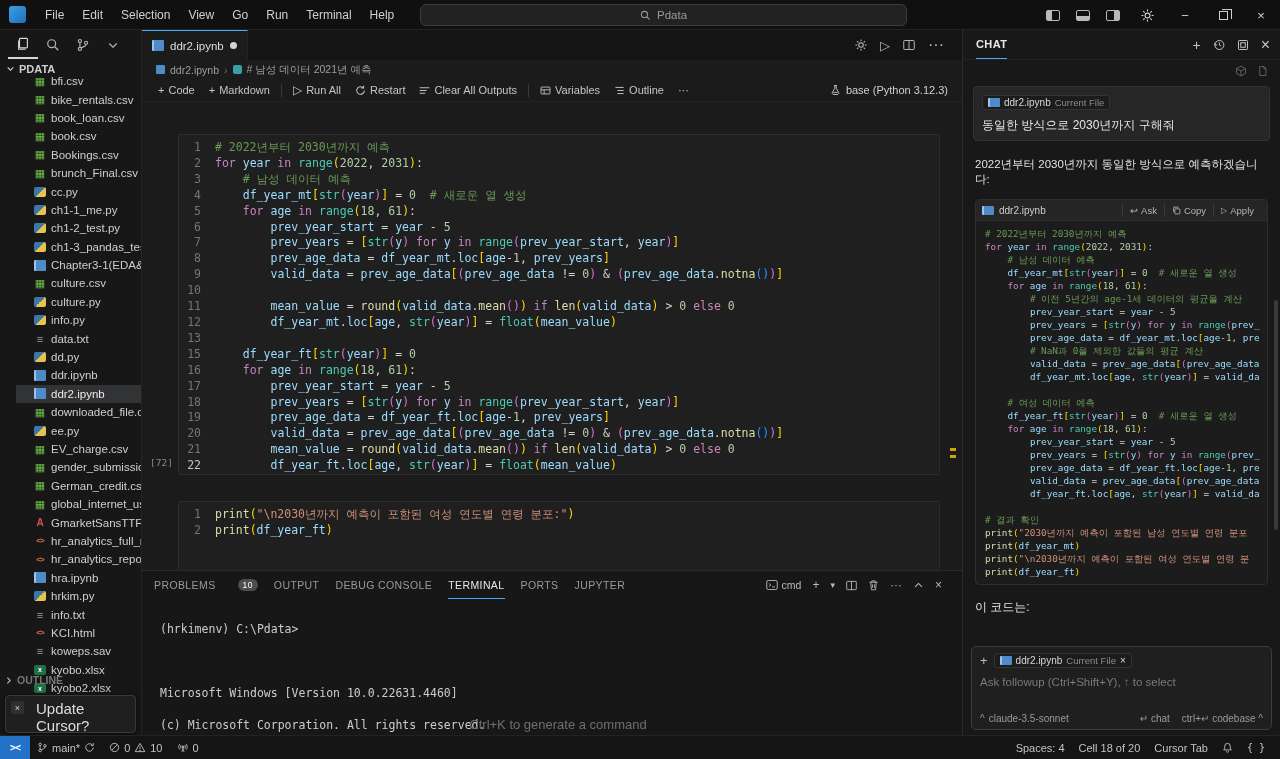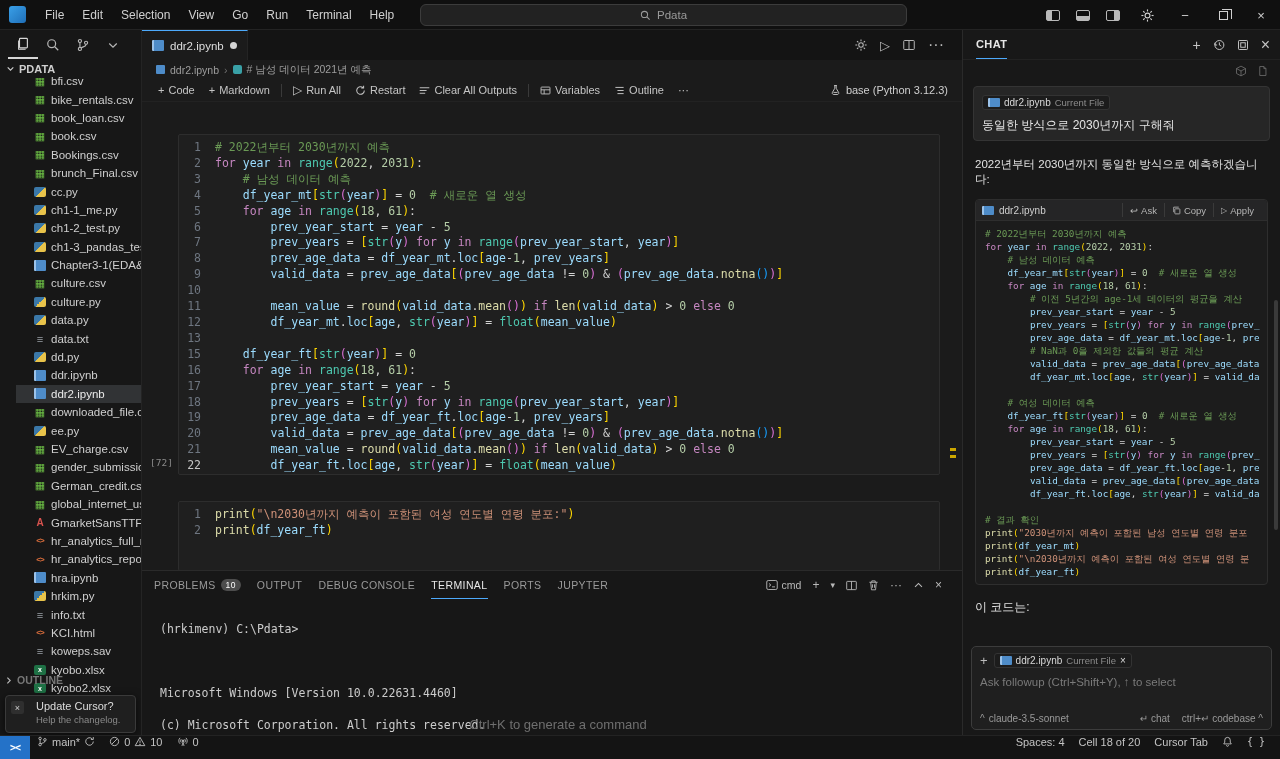--- a/index.html
+++ b/index.html
@@ -42,21 +42,21 @@
   .file-icon.sav::before  { content:"≡"; color:#9aa0a6; }
   .file-icon.html::before { content:"<>"; color:#e0703d; font-size:8px; font-weight:bold; letter-spacing:-1px; }
   .file-icon.font::before { content:"A"; color:#d9534f; font-weight:bold; font-size:10px; }
   .file-icon.xlsx { background:#1e7145; border-radius:2px; width:10px; height:10px; color:#fff; font-size:7px; font-weight:bold; }
   .file-icon.xlsx::before { content:"x"; }
   .collapsed-row { position:absolute; left:0; right:0; height:18px; display:flex; align-items:center; gap:4px; padding-left:4px; font-size:10.5px; font-weight:bold; color:#777; }
   .notification { position:absolute; left:5px; right:5px; bottom:2px; height:38px; background:#1f1f1f; border:1px solid #3a3a3a;
     border-radius:4px; box-shadow:0 2px 8px rgba(0,0,0,.6); z-index:5; padding:4px 6px 4px 30px; }
   .notif-close { position:absolute; left:5px; top:5px; width:13px; height:13px; background:#2f2f2f; color:#cfcfcf;
     font-size:9px; display:flex; align-items:center; justify-content:center; border-radius:2px; }
-  .notif-title { font-size:11px; color:#dddddd; }
+  .notif-title { font-size:15px; color:#dddddd; }
   .notif-sub { font-size:9.5px; color:#8a8a8a; margin-top:2px; }
 
   
   .center { position:absolute; top:30px; left:142px; width:820px; bottom:24px; background:#1b1b1b; }
   .tabbar { height:30px; background:#141414; display:flex; align-items:stretch; position:relative; }
   .tab { display:flex; align-items:center; gap:6px; padding:0 10px; background:#1b1b1b; border-top:1.5px solid #4daafc;
     border-right:1px solid #242424; font-size:11.5px; color:#dddddd; }
   .mod-dot { width:7px; height:7px; border-radius:50%; background:#d4d4d4; }
   .tabbar-icons { position:absolute; right:18px; top:0; height:30px; display:flex; align-items:center; gap:13px; color:#b9b9b9; }
   .breadcrumb { height:19px; display:flex; align-items:center; gap:5px; font-size:10.5px; color:#9d9d9d; padding-left:14px; }
@@ -77,21 +77,21 @@
   .cell-footer { height:20px; display:flex; align-items:center; justify-content:flex-end; padding-right:10px; font-size:10.5px; color:#bdbdbd; }
   .exec-count { position:absolute; left:-29px; bottom:6px; font-size:9.5px; color:#8a8a8a; font-family:"DejaVu Sans Mono", monospace; }
   .ruler-dot { position:absolute; right:6px; width:6px; height:3px; background:#cca700; }
 
   .tk-c{color:#6A9955} .tk-s{color:#CE9178} .tk-n{color:#B5CEA8} .tk-k{color:#C586C0}
   .tk-t{color:#4EC9B0} .tk-f{color:#DCDCAA} .tk-v{color:#9CDCFE} .tk-p{color:#D4D4D4}
 
   
   .panel { position:absolute; left:0; right:0; bottom:0; height:165px; background:#171717; border-top:1px solid #2a2a2a; }
   .panel-tabs { height:28px; display:flex; align-items:center; padding-left:12px; gap:16px; position:relative; }
-  .panel-tab { font-size:10.5px; letter-spacing:.4px; color:#9a9a9a; display:flex; align-items:center; gap:5px; height:100%; }
+  .panel-tab { font-size:10.5px; letter-spacing:.4px; color:#9a9a9a; display:flex; align-items:center; gap:22px; height:100%; }
   .panel-tab.active { color:#e7e7e7; border-bottom:1px solid #4daafc; }
   .badge { background:#4d4d4d; color:#fff; font-size:8.5px; border-radius:8px; padding:1px 5px; }
   .badge:empty { display:none; }
   .panel-icons { position:absolute; right:20px; top:0; height:28px; display:flex; align-items:center; gap:11px; color:#b9b9b9; font-size:12px; }
   .term { padding:6px 0 0 18px; font-family:"DejaVu Sans Mono", monospace; font-size:11.5px; line-height:16px; color:#cccccc; white-space:pre; }
   .hist-star { background:#d7d7d7; color:#1e1e1e; padding:0 3px; }
   .hist-text { background:#2877c9; color:#ffffff; padding:0 4px; }
   .term-hint { position:absolute; bottom:3px; left:12px; right:0; text-align:center; font-size:13px; color:#6f6f6f; font-family:"Liberation Sans", sans-serif; }
 
   
@@ -120,21 +120,21 @@
   .ci-placeholder { margin-top:8px; font-size:11.5px; color:#7a7a7a; }
   .ci-row3 { position:absolute; left:8px; right:8px; bottom:5px; display:flex; align-items:center; font-size:10px; color:#9a9a9a; }
   .ci-right { margin-left:auto; display:flex; gap:12px; }
   .chat-scrollbar { position:absolute; right:2px; top:270px; width:4px; height:230px; background:#3a3a3a; border-radius:2px; }
 
   
   .statusbar { position:absolute; left:0; bottom:0; width:1280px; height:24px; background:#141414; border-top:1px solid #232323;
     display:flex; align-items:center; font-size:11px; color:#c3c3c3; }
   .remote { width:30px; height:100%; background:#2472c8; color:#fff; display:flex; align-items:center; justify-content:center;
     font-size:10px; font-weight:bold; letter-spacing:-1px; font-family:"DejaVu Sans Mono", monospace; }
-  .sb-item { display:flex; gap:4px; padding:0 7px; height:100%; }
+  .sb-item { display:flex; align-items:center; gap:4px; padding:0 7px; height:100%; }
   .sb-right { margin-left:auto; display:flex; align-items:center; height:100%; padding-right:8px; }
   svg { display:block; }
 </style>
 </head>
 <body>
 
 <div class="titlebar">
   <div class="logo"></div>
   <div class="menus" style="display:flex;">
 
@@ -281,21 +281,21 @@
         <span class="file-name">culture.csv</span>
       </div>
 
       <div class="file-row">
         <span class="file-icon py"></span>
         <span class="file-name">culture.py</span>
       </div>
 
       <div class="file-row">
         <span class="file-icon py"></span>
-        <span class="file-name">data.py</span>
+        <span class="file-name">info.py</span>
       </div>
 
       <div class="file-row">
         <span class="file-icon txt"></span>
         <span class="file-name">data.txt</span>
       </div>
 
       <div class="file-row">
         <span class="file-icon py"></span>
         <span class="file-name">dd.py</span>

